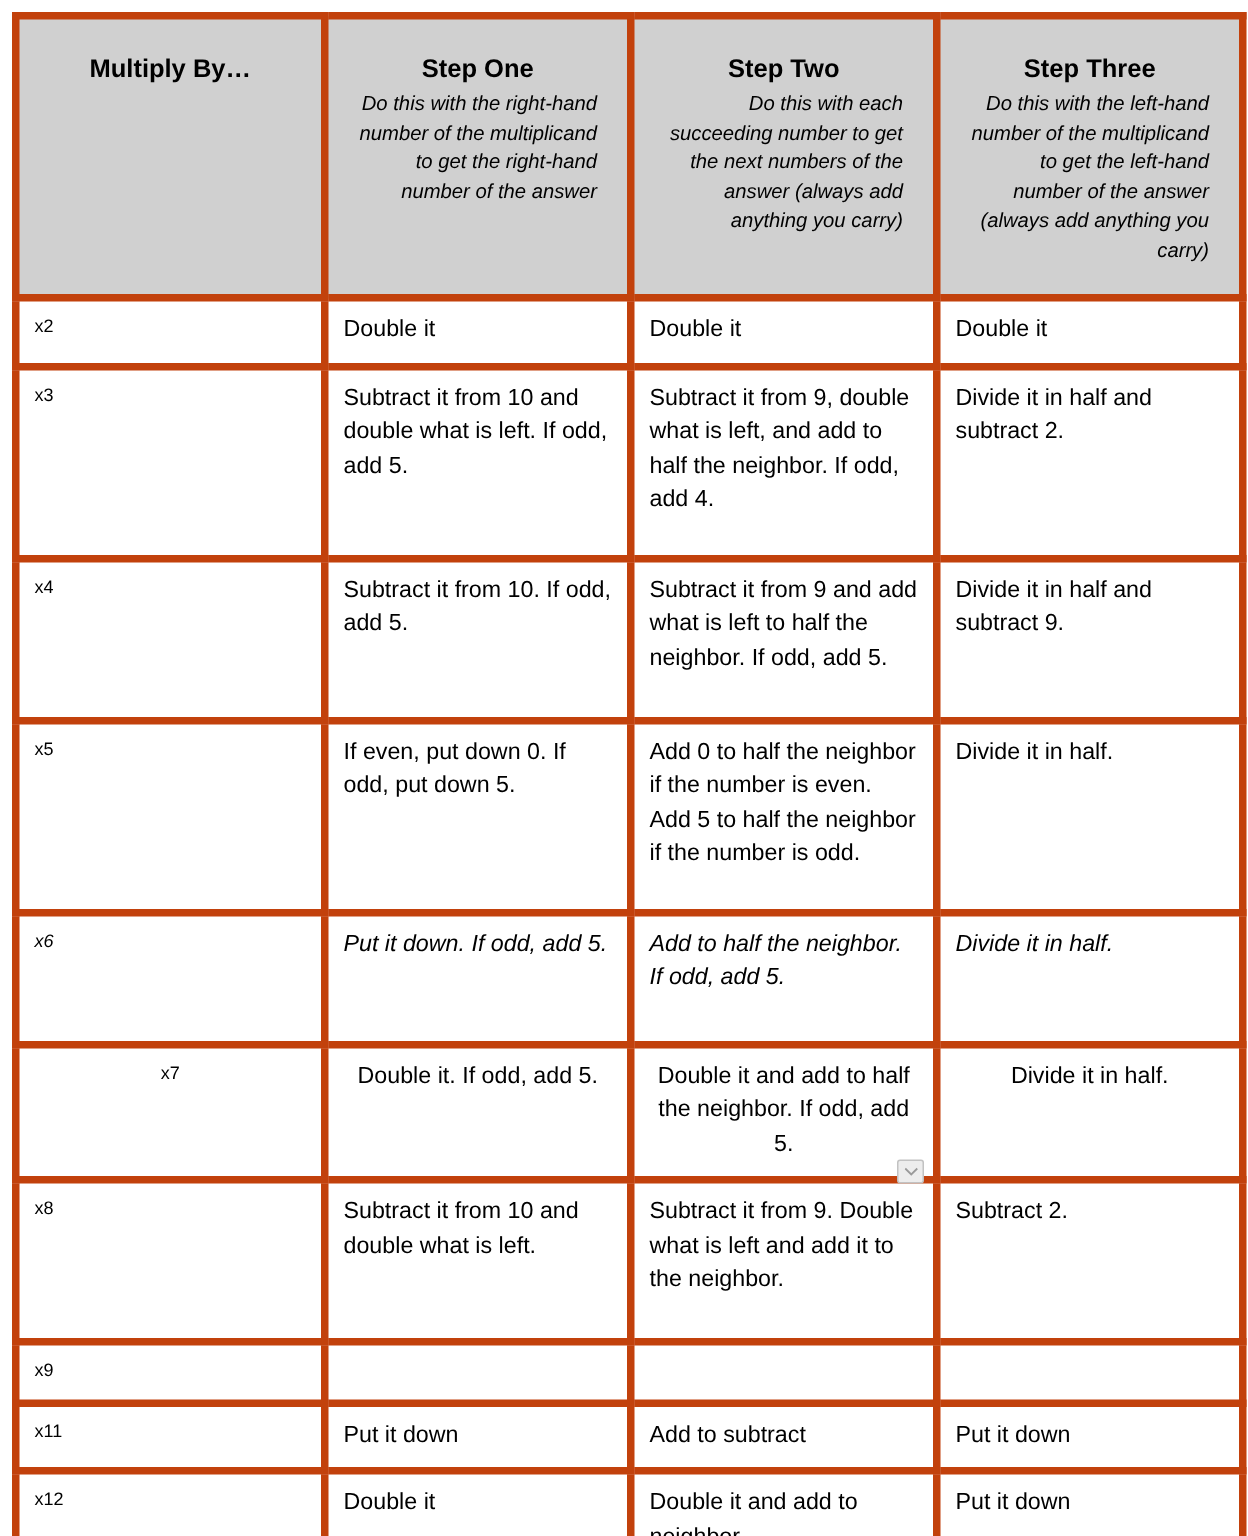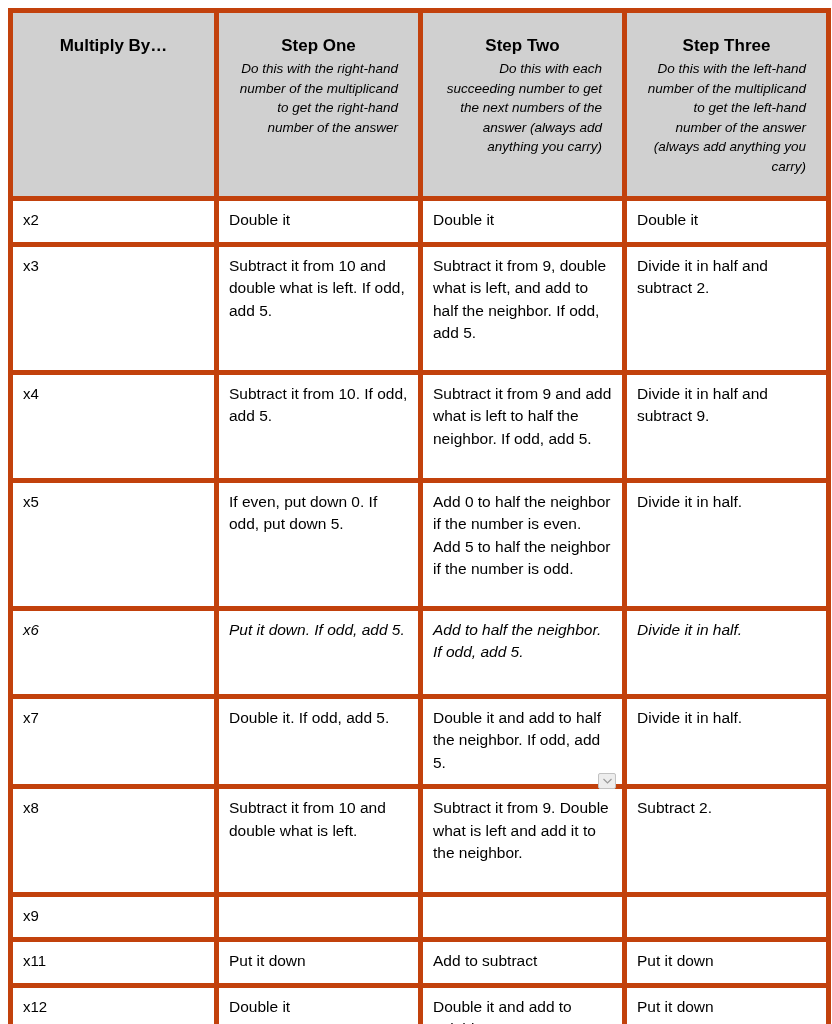--- a/index.html
+++ b/index.html
@@ -68,28 +68,28 @@
     line-height: 1.45;
   }
   th.col-multiply .hdr-wrap { justify-content: flex-start; }
   th.col-multiply .hdr-title { margin-bottom: 0; }
 
   tbody td {
     font-size: 15.5px;
     line-height: 1.45;
   }
   td.label-cell {
-    font-size: 15px;
+    font-size: 12px;
   }
   tr.row-x2 td { height: 42px; }
   tr.row-x3 td { height: 128px; }
   tr.row-x4 td { height: 108px; }
   tr.row-x5 td { height: 128px; }
   tr.row-x6 td { height: 88px; font-style: italic; }
-  tr.row-x7 td { height: 88px; }
+  tr.row-x7 td { height: 88px; text-align: center; }
   tr.row-x8 td { height: 108px; margin-top: 36px; }
   tr.row-x9 td { height: 40px; }
   tr.row-x11 td { height: 44px; }
   tr.row-x12 td { height: 68px; }
 
   .scroll-marker {
     position: absolute;
     width: 16px;
     height: 14px;
     background: #ededed;
@@ -146,21 +146,21 @@
     <tbody>
       <tr class="row-x2">
         <td class="label-cell">x2</td>
         <td>Double it</td>
         <td>Double it</td>
         <td>Double it</td>
       </tr>
       <tr class="row-x3">
         <td class="label-cell">x3</td>
         <td>Subtract it from 10 and double what is left. If odd, add 5.</td>
-        <td>Subtract it from 9, double what is left, and add to half the neighbor. If odd, add 5.</td>
+        <td>Subtract it from 9, double what is left, and add to half the neighbor. If odd, add 4.</td>
         <td>Divide it in half and subtract 2.</td>
       </tr>
       <tr class="row-x4">
         <td class="label-cell">x4</td>
         <td>Subtract it from 10. If odd, add 5.</td>
         <td>Subtract it from 9 and add what is left to half the neighbor. If odd, add 5.</td>
         <td>Divide it in half and subtract 9.</td>
       </tr>
       <tr class="row-x5">
         <td class="label-cell">x5</td>

